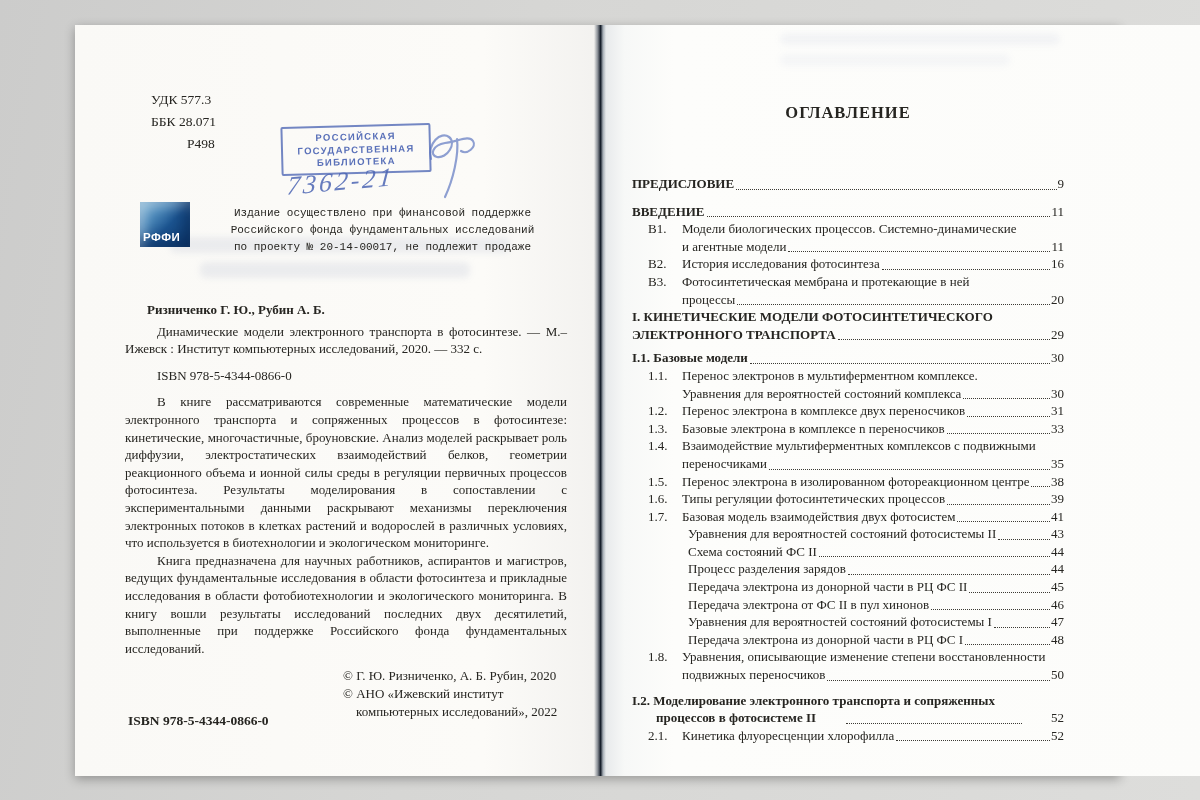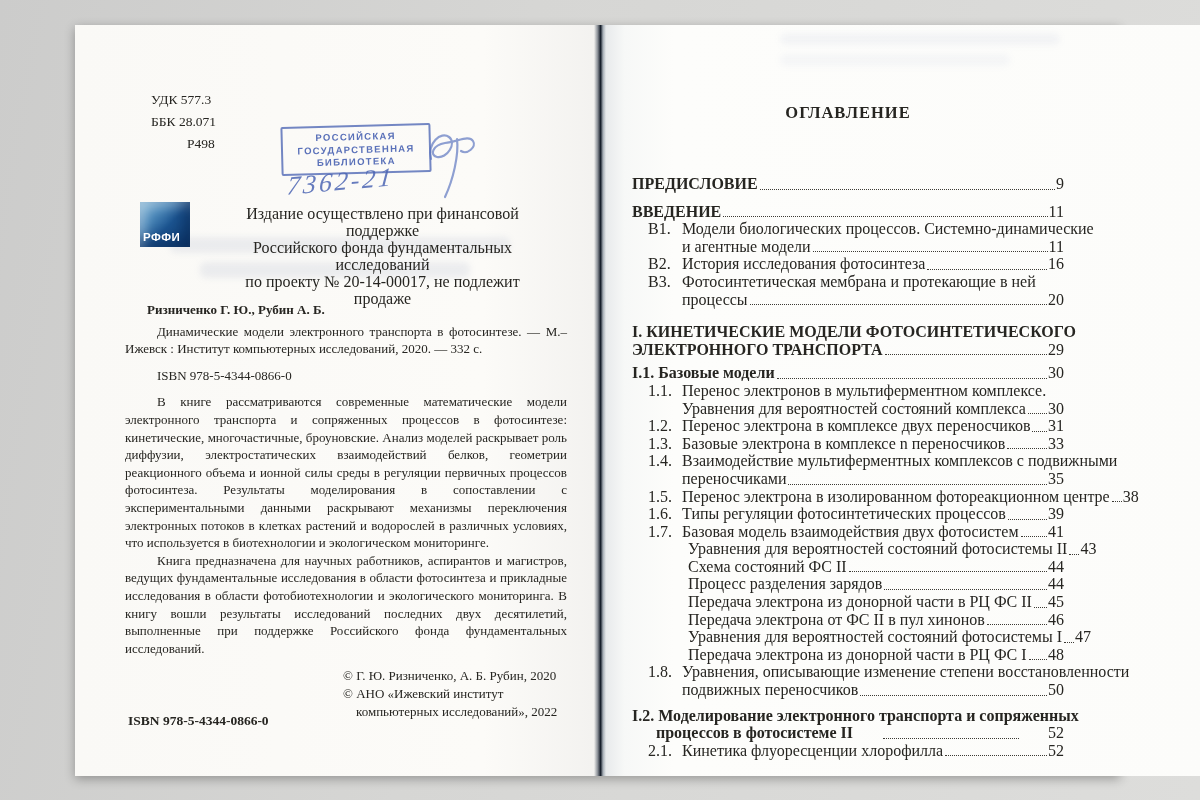--- a/index.html
+++ b/index.html
@@ -25,35 +25,35 @@
   .handwritten{position:absolute;left:212px;top:142px;color:#4d66b4;
          font-style:italic;font-size:26px;letter-spacing:3px;
          transform:rotate(-5deg) skewX(-10deg);opacity:0.85;}
   .signature{position:absolute;left:348px;top:100px;opacity:0.8;}
   .rffi-logo{position:absolute;left:65px;top:177px;width:50px;height:45px;
          background:linear-gradient(135deg,#8fc0de 0%,#4b87b8 30%,#1b5490 55%,#0d3a6e 100%);
          box-shadow:inset -8px -8px 14px rgba(0,20,60,0.35), inset 6px 6px 10px rgba(255,255,255,0.25);}
   .rffi-logo span{position:absolute;left:3px;bottom:4px;color:#fff;
          font-family:"Liberation Sans",sans-serif;font-weight:bold;font-size:11.5px;letter-spacing:0.5px;}
   .funding{position:absolute;left:150px;top:180px;width:315px;text-align:center;
-         font-size:16px;line-height:17px;}
+         font-size:11px;line-height:17px;font-family:Liberation Mono, monospace;}
   .main-text{position:absolute;left:50px;top:276px;width:442px;font-size:13px;line-height:17.6px;}
   .authors{font-weight:bold;margin:0 0 4px 22px;}
   .para{ text-align:justify;text-indent:32px;margin:0;}
   .isbn-top{margin:9px 0 9px 32px;}
   .annotation1{margin-bottom:0;}
   .annotation2{margin-bottom:0;}
   .copyright{margin:10px 0 0 218px;line-height:18px;}
   .copyright .c3{padding-left:13px;}
   .isbn-bottom{position:absolute;left:53px;top:688px;font-weight:bold;font-size:13.5px;}
 
   
   .toc-title{position:absolute;left:32px;top:78px;width:432px;text-align:center;
          font-weight:bold;font-size:16.5px;letter-spacing:1px;}
-  .toc{position:absolute;left:32px;top:150px;width:432px;font-size:16px;line-height:17.6px;}
+  .toc{position:absolute;left:32px;top:150px;width:432px;font-size:13px;line-height:17.6px;}
   .toc-entry{margin:0;}
   .toc-entry.bold .txt,.toc-entry.bold .num{font-weight:bold;}
   .lvl1{margin-left:16px;}
   .lvl2{margin-left:56px;}
   .num{display:inline-block;width:34px;flex:none;}
   .toc-line{display:flex;align-items:flex-end;}
   .toc-line .txt{flex:none;white-space:nowrap;}
   .leader{flex:1;min-width:10px;border-bottom:1.7px dotted #3c3a34;margin:0 1px 3px 2px;}
   .pageno{flex:none;}
 
@@ -159,21 +159,21 @@
             <div class="toc-line">
               <span class="num">В3.</span>
               <span class="txt">Фотосинтетическая мембрана и протекающие в ней</span>
             </div>
             <div class="toc-line" style="padding-left: 34px;">
               <span class="txt">процессы</span>
               <span class="leader"></span>
               <span class="pageno">20</span>
             </div>
           </div>
-          <div class="toc-entry lvl0 bold" style="margin-top: 15px;">
+          <div class="toc-entry lvl0 bold" style="">
             <div class="toc-line">
               <span class="txt">I. КИНЕТИЧЕСКИЕ МОДЕЛИ ФОТОСИНТЕТИЧЕСКОГО</span>
             </div>
             <div class="toc-line" style="padding-left: 0px;">
               <span class="txt">ЭЛЕКТРОННОГО ТРАНСПОРТА</span>
               <span class="leader"></span>
               <span class="pageno">29</span>
             </div>
           </div>
           <div class="toc-entry lvl0 bold" style="margin-top: 6px;">

